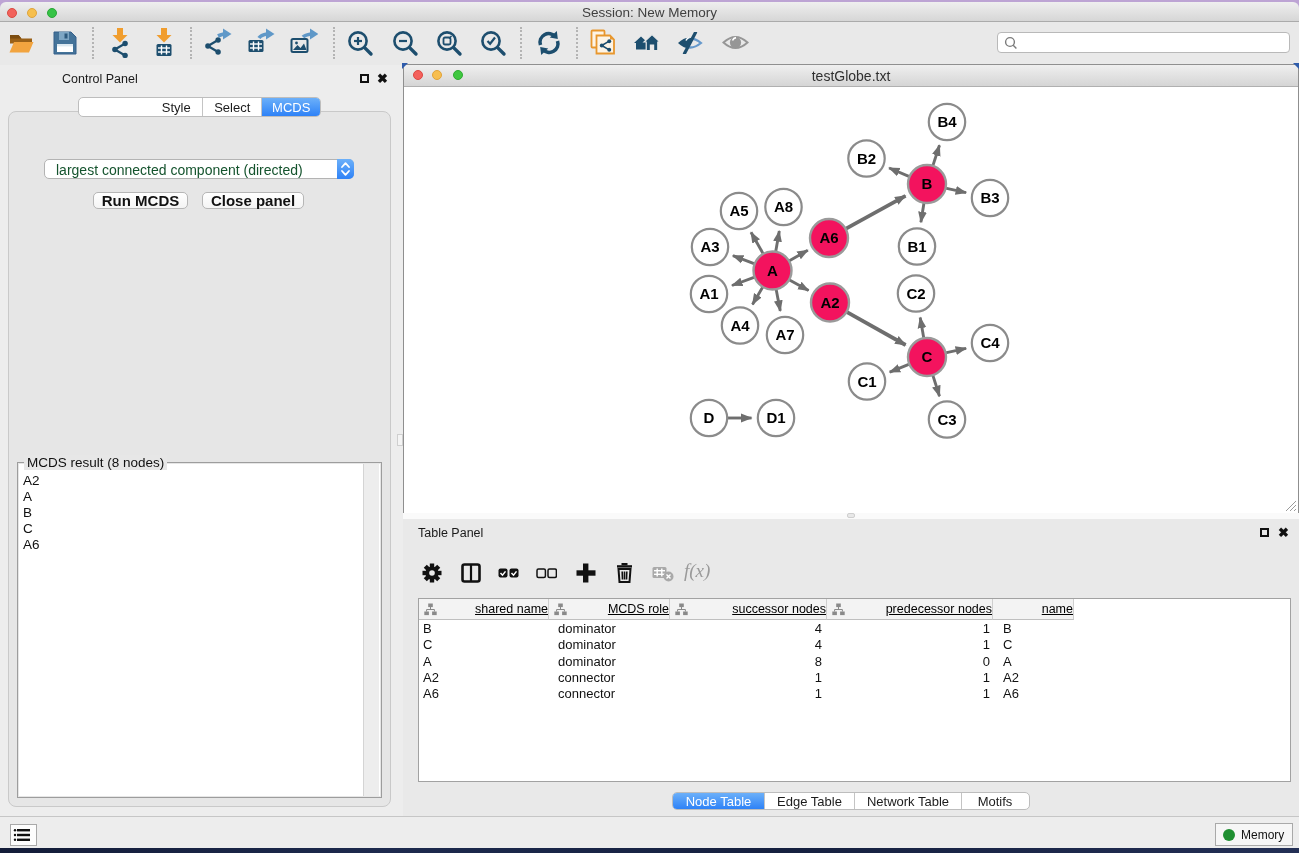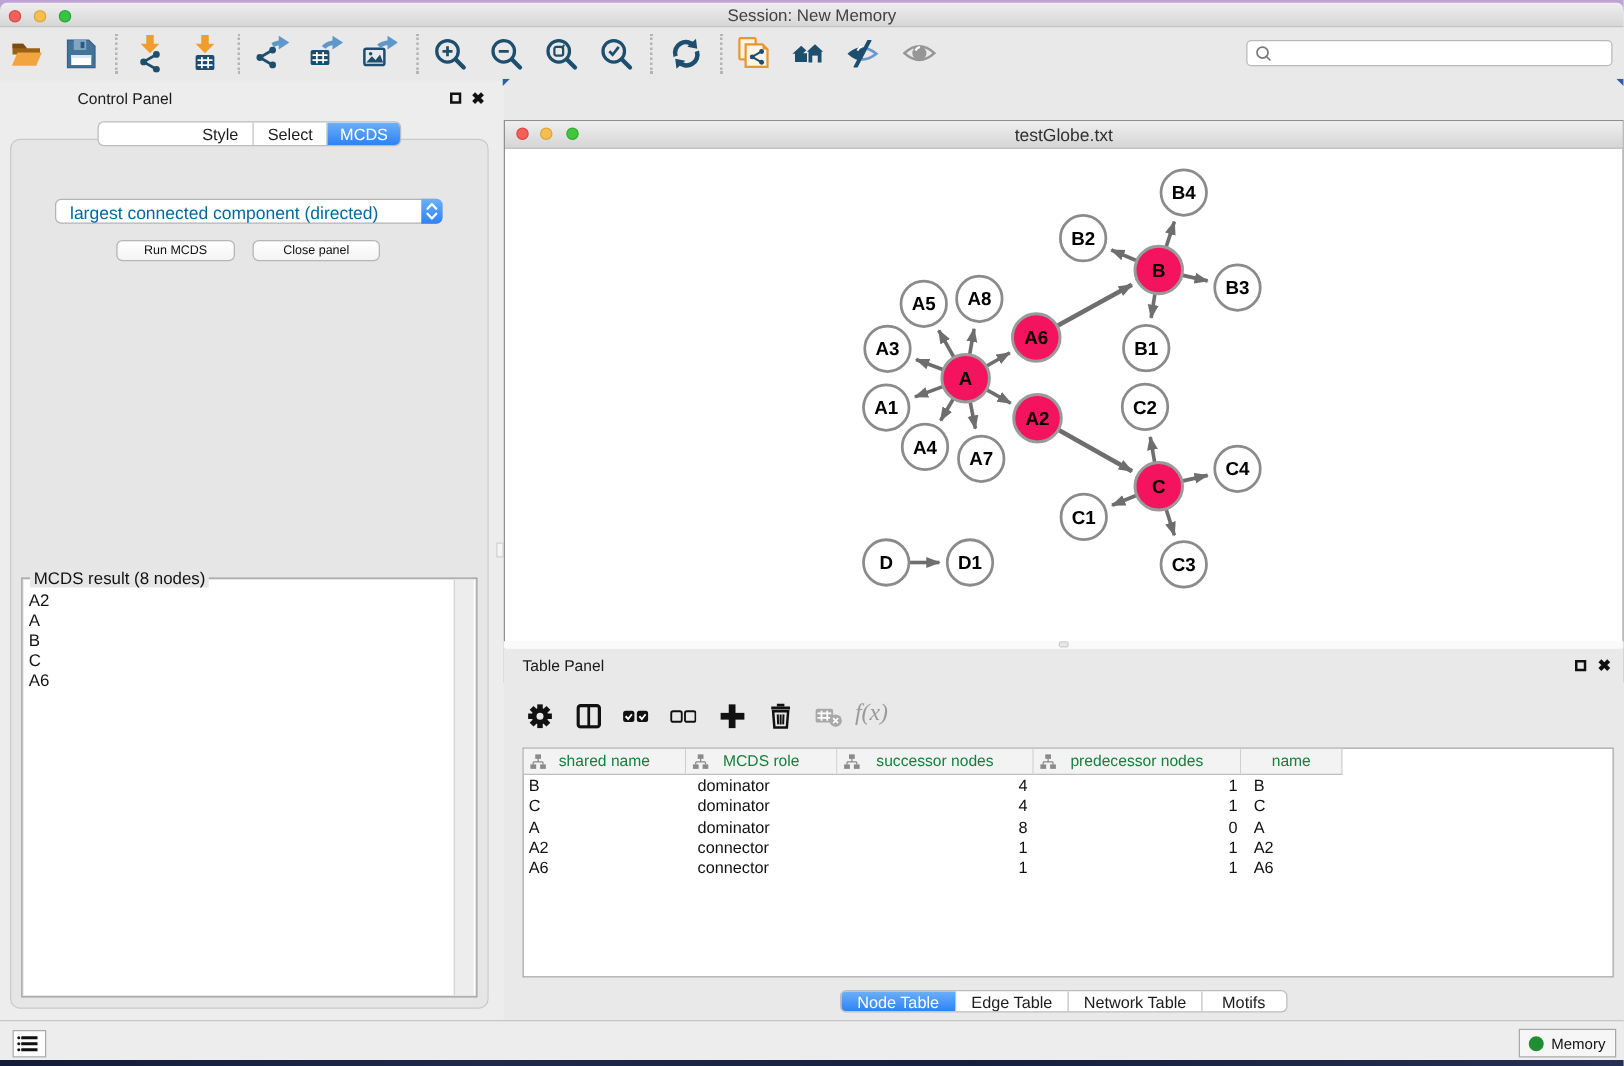--- a/index.html
+++ b/index.html
@@ -28,47 +28,47 @@
 .winbtn-sq { position:absolute; width:9px; height:9px; border:2px solid #111; }
 .winbtn-x { position:absolute; font-size:13px; font-weight:bold; color:#111; line-height:12px; }
 #cpInner { position:absolute; left:8px; top:46px; width:383px; height:696px; background:#e6e6e6; border:1px solid #c9c9c9; border-radius:8px; }
 
 
 .seg { position:absolute; display:flex; height:20px; line-height:19px; border:1px solid #bdbdbd; border-radius:5px; background:#fff; overflow:hidden; }
 .seg div { font-size:13px; color:#1c1c1c; text-align:center; line-height:inherit; border-right:1px solid #c4c4c4; }
 .seg div:last-child { border-right:none; }
 .seg .on { background:linear-gradient(#6cb0f9,#2e82f7); color:#fff; }
 
-.cbtn { position:absolute; background:linear-gradient(#ffffff,#f4f4f4); border:1px solid #b6b6b6; border-radius:5px; font-size:10px; color:#111; text-align:center; }
-
-
-#dropdown { position:absolute; left:44px; top:94px; width:310px; height:20px; background:#fff; border:1px solid #b3b3b3; border-radius:5px; font-size:14px; color:#0369a1; }
+.cbtn { position:absolute; background:linear-gradient(#ffffff,#f4f4f4); border:1px solid #b6b6b6; border-radius:5px; font-size:15px; color:#111; text-align:center;font-weight:bold; }
+
+
+#dropdown { position:absolute; left:44px; top:94px; width:310px; height:20px; background:#fff; border:1px solid #b3b3b3; border-radius:5px; font-size:14px; color:#14532d; }
 #dropdown .stepper { position:absolute; right:-1px; top:-1px; width:17px; height:20px; background:linear-gradient(#6cb0f9,#2e82f7); border-radius:0 5px 5px 0; }
 
 
 #mcdsbox { position:absolute; left:17px; top:397px; width:365px; height:336px; border:1px solid #9d9d9d; }
 #mcdslegend { position:absolute; left:6px; top:-8px; background:#e7e7e7; padding:0 3px; font-size:13.5px; color:#111; }
 #mcdslist { position:absolute; left:1px; top:1px; width:361px; height:332px; background:#fff; font-size:13.5px; color:#111; }
 #mcdslist .sb { position:absolute; right:1px; top:0; width:16px; height:100%; background:#ededed; border-left:1px solid #d4d4d4; }
 #mcdslist div.it { padding-left:4px; height:16px; line-height:16px; }
 
 
 #vsplit { left:391px; top:65px; width:12px; height:751px; background:#ededed; }
 #vsplitH { left:397px; top:434px; width:6px; height:12px; background:#f4f4f4; border:1px solid #cfcfcf; }
 
 
-#netwin { left:403px; top:64px; width:896px; height:450px; background:#fff; border:1px solid #8f8f8f;margin-top:32px; }
+#netwin { left:403px; top:64px; width:896px; height:450px; background:#fff; border:1px solid #8f8f8f; }
 #nettitle { position:absolute; left:0; top:0; width:100%; height:22px; background:linear-gradient(#efefef,#d5d5d5); border-bottom:1px solid #b0b0b0; }
 #nettitle .t { position:absolute; width:100%; top:3px; text-align:center; font-size:14px; color:#303030; }
 
 
 #tpanel { left:403px; top:519px; width:896px; height:297px; background:#e9e9e9; }
 #ttoolbar { position:absolute; left:15px; top:36px; width:866px; height:40px; }
 #ttable { position:absolute; left:15px; top:79px; width:873px; height:184px; background:#fff; border:1px solid #a2a2a2; }
-.th { position:absolute; top:0; height:21px; background:#f3f3f3; border-right:1px solid #cfcfcf; border-bottom:1px solid #bfbfbf; font-size:12.5px; color:#15803d; text-align:center; line-height:20px; }
+.th { position:absolute; top:0; height:21px; background:#f3f3f3; border-right:1px solid #cfcfcf; border-bottom:1px solid #bfbfbf; font-size:12.5px; color:#000000; text-align:right; line-height:20px;text-decoration:underline; }
 .tr { position:absolute; font-size:13px; color:#111; height:16px; line-height:16px; }
 
 
 #statusbar { left:0; top:816px; width:1299px; height:32px; background:#ededed; border-top:1px solid #c6c6c6; }
 #listbtn { position:absolute; left:10px; top:7px; width:27px; height:22px; background:#fdfdfd; border:1px solid #a9a9a9; }
 #membtn { position:absolute; left:1215px; top:6px; width:78px; height:23px; background:#f6f6f6; border:1px solid #a9a9a9; font-size:13px; color:#111; }
 </style>
 </head>
 <body>
 <div class="abs" id="deskTop"></div>

